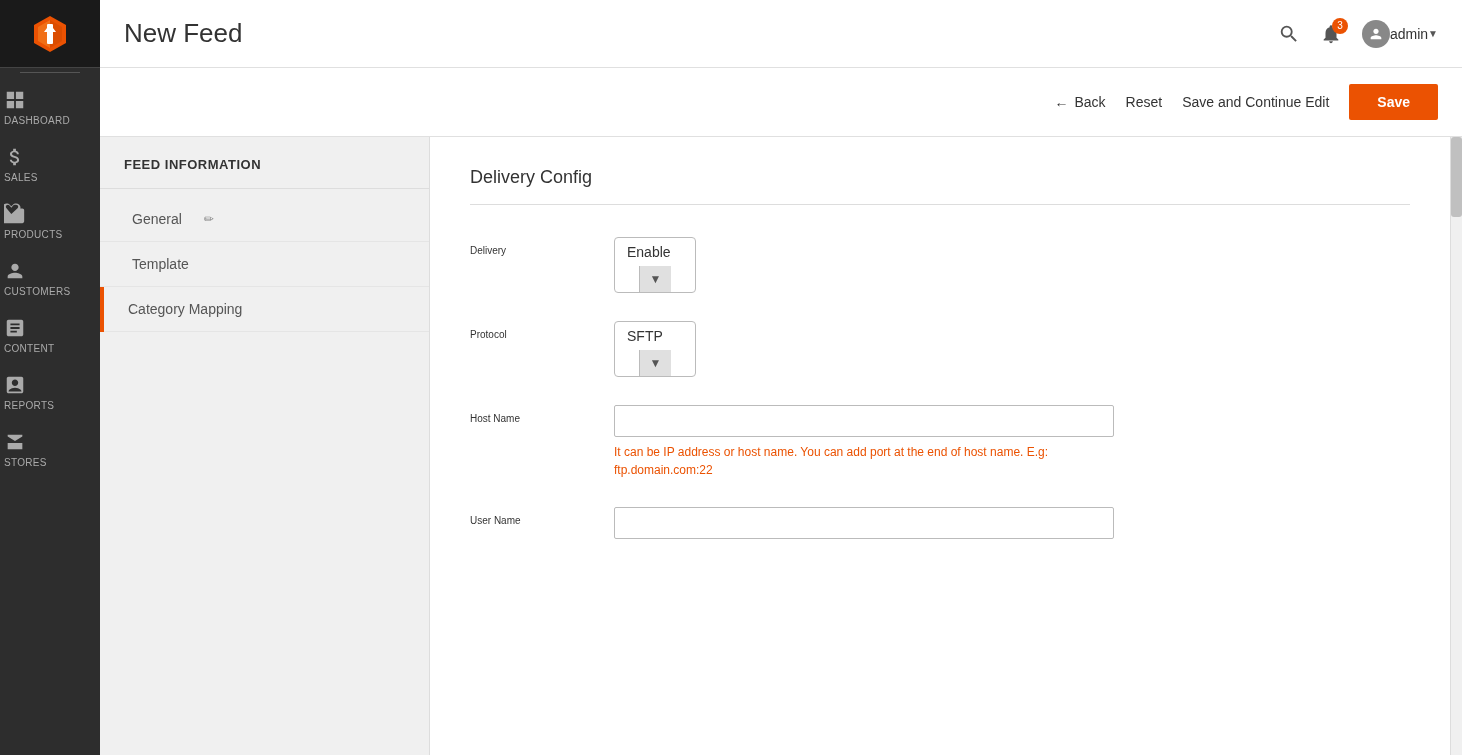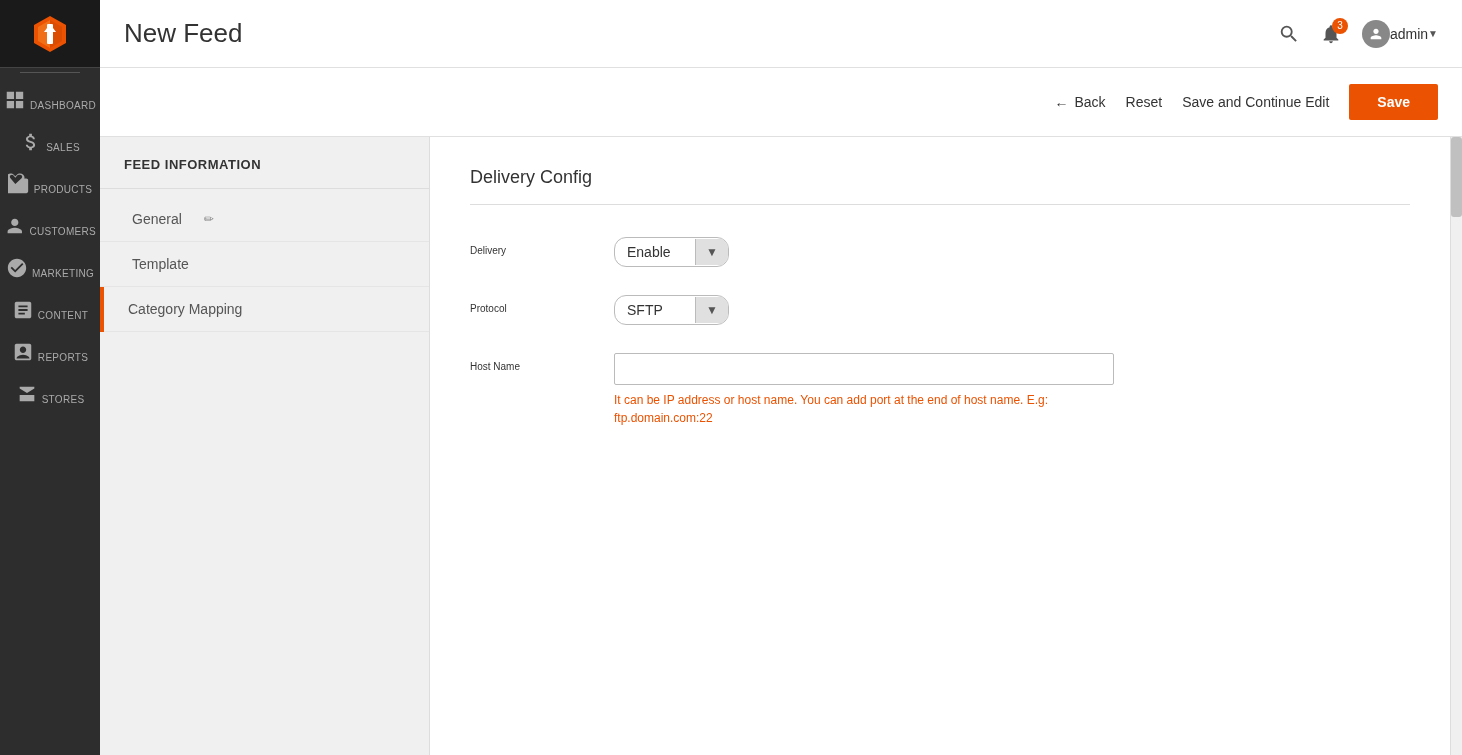--- a/index.html
+++ b/index.html
@@ -30,22 +30,22 @@
     }
     .sidebar-divider {
       width: 60%;
       border: none;
       border-top: 1px solid #555;
       margin: 4px 0;
     }
     .sidebar-item {
       width: 100%;
       display: flex;
-      flex-direction: row;
-      align-items: flex-end;
+      flex-direction: column;
+      align-items: flex-start;
       justify-content: center;
       padding: 12px 4px 8px;
       color: #aaa;
       cursor: pointer;
       font-size: 11px;
       text-transform: uppercase;
       letter-spacing: 0.3px;
       gap: 4px;
     }
     .sidebar-item svg { width: 22px; height: 22px; fill: currentColor; }
@@ -249,22 +249,23 @@
     .form-control {
       display: flex;
       flex-direction: column;
       gap: 6px;
     }
     .select-wrapper {
       display: flex;
       align-items: center;
       border: 1px solid #bbb;
       background: #fff;
-      border-radius: 12px;
+      border-radius: 4px;
       overflow: hidden;
+      flex-direction: column;
     }
     .select-text {
       padding: 6px 12px;
       font-size: 14px;
       color: #333;
       min-width: 80px;
     }
     .select-arrow-btn {
       background: #e0e0e0;
       border: none;
@@ -351,26 +352,20 @@
     <span class="sidebar-item-label">PRODUCTS</span>
   </div>
 
   <div class="sidebar-item">
     <svg viewBox="0 0 24 24">
         <path d="M12 12c2.21 0 4-1.79 4-4s-1.79-4-4-4-4 1.79-4 4 1.79 4 4 4zm0 2c-2.67 0-8 1.34-8 4v2h16v-2c0-2.66-5.33-4-8-4z"></path>
       </svg>
     <span class="sidebar-item-label">CUSTOMERS</span>
   </div>
 
-  <div class="sidebar-item">
-    <svg viewBox="0 0 24 24">
-        <path d="M12 2C6.48 2 2 6.48 2 12s4.48 10 10 10 10-4.48 10-10S17.52 2 12 2zm-2 15l-5-5 1.41-1.41L10 14.17l7.59-7.59L19 8l-9 9z"></path>
-      </svg>
-    <span class="sidebar-item-label">MARKETING</span>
-  </div>
 
   <div class="sidebar-item">
     <svg viewBox="0 0 24 24">
         <path d="M19 3H5c-1.1 0-2 .9-2 2v14c0 1.1.9 2 2 2h14c1.1 0 2-.9 2-2V5c0-1.1-.9-2-2-2zm-5 14H7v-2h7v2zm3-4H7v-2h10v2zm0-4H7V7h10v2z"></path>
       </svg>
     <span class="sidebar-item-label">CONTENT</span>
   </div>
 
   <div class="sidebar-item">
     <svg viewBox="0 0 24 24">
@@ -481,20 +476,26 @@
       </div>
 
       <div class="form-row">
         <label class="form-label">Host Name</label>
         <div class="form-control">
           <input type="text" class="text-input" value="" style="">
           <span class="help-text">It can be IP address or host name. You can add port at the end of host name. E.g: ftp.domain.com:22</span>
         </div>
       </div>
 
+      <div class="form-row">
+        <label class="form-label">User Name</label>
+        <div class="form-control">
+          <input type="text" class="text-input" value="" style="">
+        </div>
+      </div>
 
     </div>
 
     <div class="page-scrollbar">
       <div class="scrollbar-thumb"></div>
     </div>
   </div>
 </div>
 
 </body></html>

